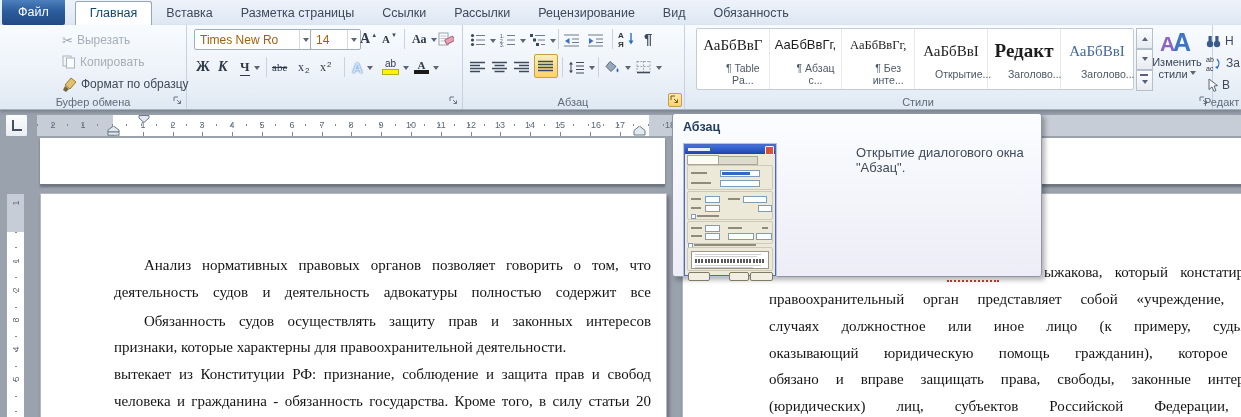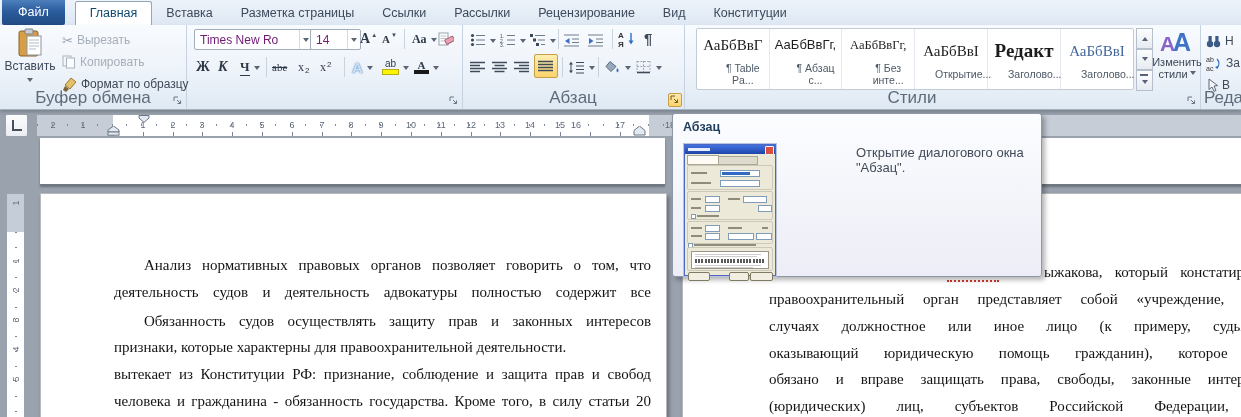--- a/index.html
+++ b/index.html
@@ -15,32 +15,32 @@
             border-radius:0 0 2px 2px;margin-left:2px;margin-right:10px;padding:0 16px;}
   .tab.active{background:#ffffff;border:1px solid #97a6b7;border-bottom:none;border-radius:2.5px 2.5px 0 0;
               color:#0c4a6e;height:23px;line-height:23px;}
 
   
   .ribbon{position:absolute;left:0;top:25px;width:100%;height:84px;
           background:linear-gradient(#f8fbfe,#eef3fa 55%,#dfe9f3);
           border-bottom:1px solid #a7b2bf;box-shadow:0 2px 3px rgba(40,50,60,.28);}
   .grp{position:absolute;top:0;height:84px;border-right:1px solid #c6d2df;}
   .grplabel{position:absolute;bottom:1px;left:0;right:0;text-align:center;
-            font-size:17px;color:#5e6b7b;}
+            font-size:11px;color:#5e6b7b;}
   .launcher{position:absolute;right:2px;bottom:2px;width:12px;height:12px;cursor:pointer;}
   .launcher svg{display:block}
   .launcher.hot{background:linear-gradient(#fde9ae,#fbd36b);border:1px solid #c79d45;border-radius:2px;
                 width:12px;height:12px;}
   .sep{display:inline-block;width:1px;height:20px;background:#c9d3de;vertical-align:middle;}
   .btn{position:absolute;display:flex;align-items:center;gap:4px;height:22px;
        font-size:12px;color:#3e4857;white-space:nowrap;cursor:pointer;}
   .btn.dis{color:#a6aeb8;}
   .da{width:0;height:0;border:3px solid transparent;border-top:4px solid #5b6675;display:inline-block;margin-top:4px;}
   .combo{position:absolute;height:19px;background:#fff;border:1px solid #a3aebc;border-radius:2px;
-         font-size:12px;color:#701a75;display:flex;align-items:center;padding-left:5px;cursor:pointer;}
+         font-size:12px;color:#a16207;display:flex;align-items:center;padding-left:5px;cursor:pointer;}
   .combo .car{margin-left:auto;padding:0 3px;border-left:1px solid #d4dae2;height:100%;display:flex;align-items:center;}
   .gly{font-family:"Liberation Serif",serif;font-weight:bold;color:#2f3a48;}
   .ic{display:inline-block;vertical-align:middle;}
 
   
   .gallery{position:absolute;left:12px;top:3px;width:436px;height:60px;background:#fff;
            border:1px solid #c3ccd6;border-radius:2px;display:flex;}
   .stylecard{width:72px;height:100%;border-right:1px solid #e4e9ef;text-align:center;cursor:pointer;
              display:flex;flex-direction:column;justify-content:center;}
   .sample{font-family:"Liberation Serif",serif;font-size:15px;color:#1c1c1c;line-height:26px;height:30px;}
@@ -108,36 +108,26 @@
 
   <div class="tabrow">
     <div class="tab file">Файл</div>
     <div class="tab active">Главная</div>
     <div class="tab">Вставка</div>
     <div class="tab">Разметка страницы</div>
     <div class="tab">Ссылки</div>
     <div class="tab">Рассылки</div>
     <div class="tab">Рецензирование</div>
     <div class="tab">Вид</div>
-    <div class="tab">Конституции</div>
+    <div class="tab">Обязанность</div>
   </div>
 
   <div class="ribbon">
 
     <div class="grp" style="left:0;width:186px;">
-      <div class="btn" style="left:6px;top:3px;width:48px;height:64px;flex-direction:column;gap:1px;">
-        <svg class="ic" width="28" height="30" viewBox="0 0 28 30">
-          <rect x="3" y="3" width="19" height="25" rx="2" fill="#d79e45" stroke="#8a6228"></rect>
-          <rect x="9" y="1" width="8" height="5" rx="1" fill="#c8cdd4" stroke="#7b828c"></rect>
-          <rect x="11" y="8" width="14" height="19" fill="#fff" stroke="#8a93a0"></rect>
-          <path d="M13 12h10M13 15h10M13 18h10M13 21h7" stroke="#b4bcc6" stroke-width="1" fill="none"></path>
-        </svg>
-        <span>Вставить</span>
-        <span class="da"></span>
-      </div>
       <div class="btn dis" style="left:62px;top:4px;">
         <span class="ic" style="color:#9aa4b0;font-size:13px;">✂</span>
         <span>Вырезать</span>
       </div>
       <div class="btn dis" style="left:62px;top:26px;">
         <svg class="ic" width="14" height="14" opacity="0.8">
           <rect x="1" y="1" width="8" height="10" fill="#f4f6f8" stroke="#9aa4b0"></rect>
           <rect x="4.5" y="3" width="8" height="10" fill="#fff" stroke="#9aa4b0"></rect>
         </svg>
         <span>Копировать</span>
@@ -342,21 +332,21 @@
       </div>
       <div class="grplabel">Абзац</div>
       <div class="launcher hot">
         <svg width="11" height="11">
             <path d="M2 2h4M2 2v4" stroke="#6b5a2a" fill="none"></path>
             <path d="M5 5l3.5 3.5M8.5 5.5v3h-3" stroke="#6b5a2a" fill="none"></path>
           </svg>
       </div>
     </div>
 
-    <div class="grp" style="left:684px;width:516px;">
+    <div class="grp" style="left:684px;width:516px;padding-left:12px;">
       <div class="gallery">
         <div class="stylecard">
           <div class="sample">АаБбВвГ</div>
           <div class="sname">¶ Table Pa...</div>
         </div>
         <div class="stylecard">
           <div class="sample" style="font-family:'Liberation Sans',sans-serif;font-size:13px;">АаБбВвГг,</div>
           <div class="sname">¶ Абзац с...</div>
         </div>
         <div class="stylecard">
@@ -455,21 +445,21 @@
     <span class="rnum" style="left:248px;">6</span>
     <span class="rnum" style="left:278px;">7</span>
     <span class="rnum" style="left:307px;">8</span>
     <span class="rnum" style="left:337px;">9</span>
     <span class="rnum" style="left:367px;">10</span>
     <span class="rnum" style="left:397px;">11</span>
     <span class="rnum" style="left:427px;">12</span>
     <span class="rnum" style="left:456px;">13</span>
     <span class="rnum" style="left:486px;">14</span>
     <span class="rnum" style="left:516px;">15</span>
-    <span class="rnum" style="left:532px;">16</span>
+    <span class="rnum" style="left:552px;">16</span>
     <span class="rnum" style="left:576px;">17</span>
     <span class="rnum" style="left:605px;margin-left:21px;">18</span>
     <svg class="mk" style="left:101px;top:0;" width="12" height="8">
       <path d="M1 .5h10v2.5l-5 4.5-5-4.5z" fill="#e3e9f0" stroke="#6d7988"></path>
     </svg>
     <svg class="mk" style="left:70px;bottom:0;" width="13" height="10">
       <path d="M6.5 0L12 4v2H1V4z" fill="#e3e9f0" stroke="#6d7988"></path>
       <rect x="1" y="6" width="11" height="3.2" fill="#e3e9f0" stroke="#6d7988"></rect>
     </svg>
     <svg class="mk" style="left:596px;bottom:0;" width="13" height="10">

